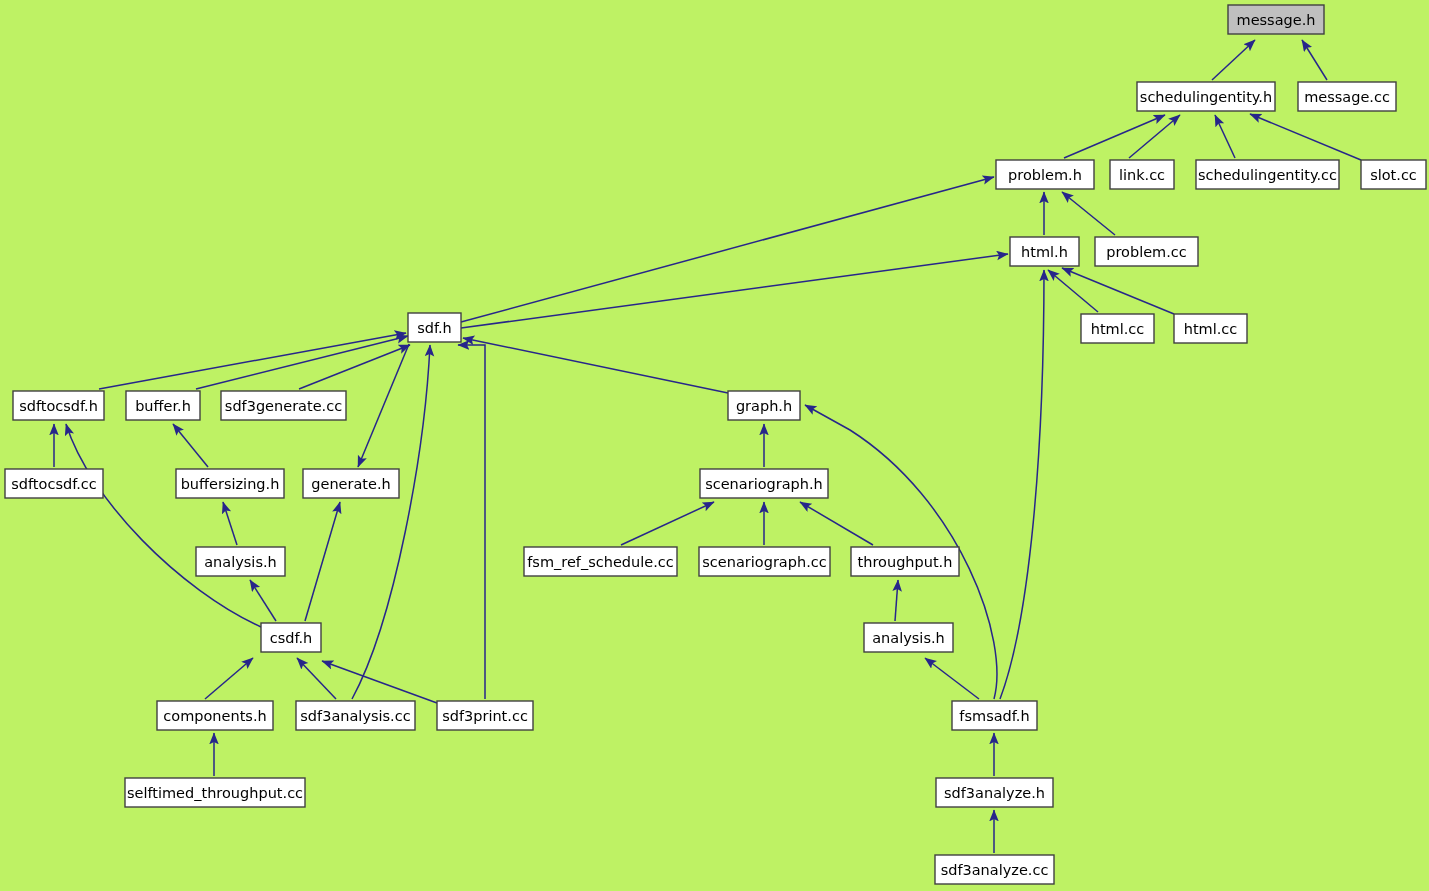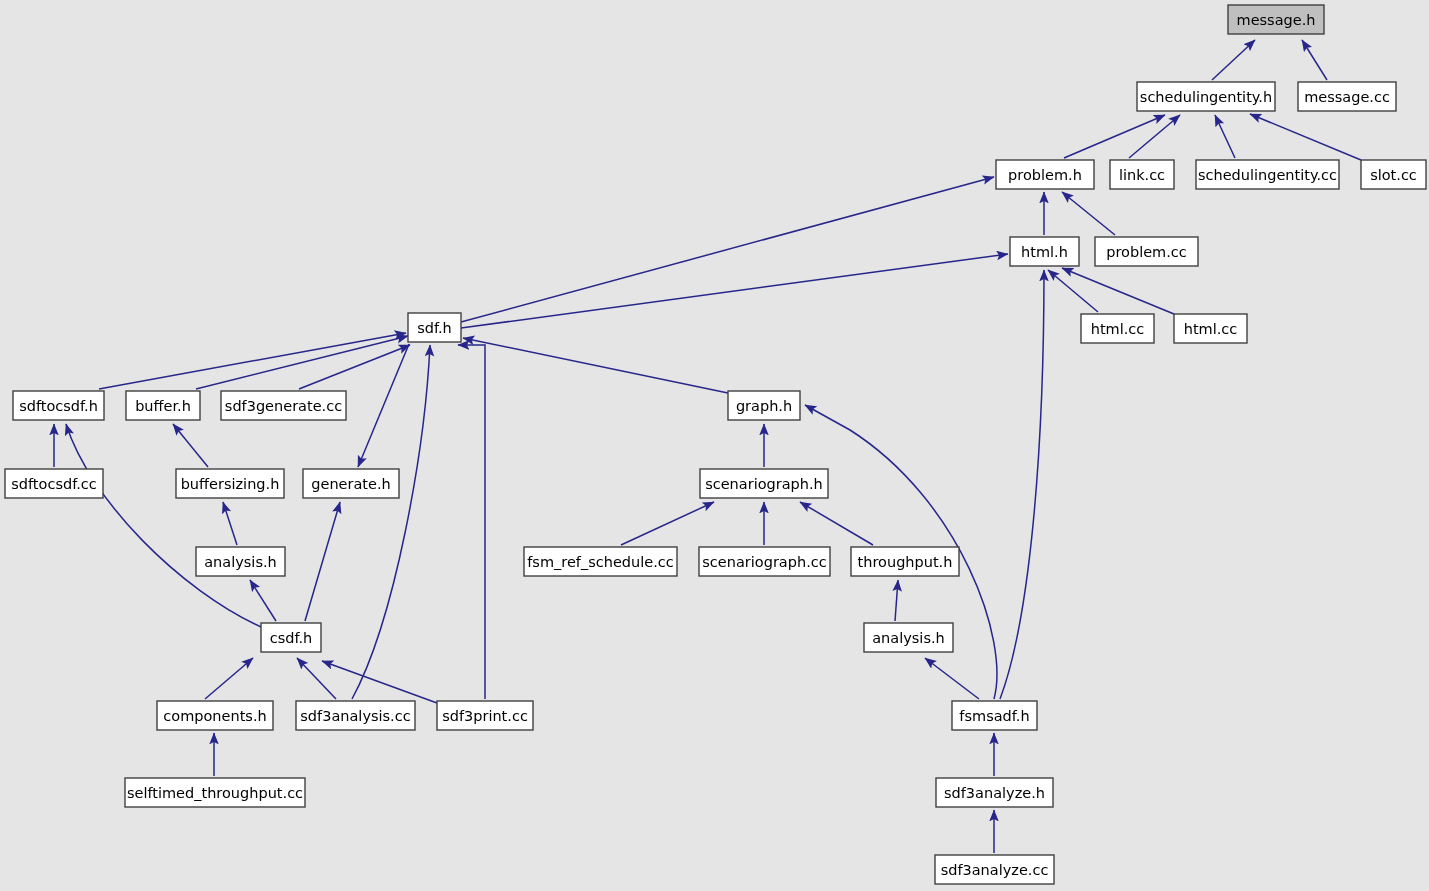--- a/index.html
+++ b/index.html
@@ -4,21 +4,21 @@
 <style>
   html, body {
     margin: 0;
     padding: 0;
     background: #ffffff;
   }
   #graph-root {
     position: relative;
     width: 1429px;
     height: 891px;
-    background: #e5e5e5;
+    background: #bef264;
     font-family: "DejaVu Sans", "Liberation Sans", sans-serif;
     overflow: hidden;
   }
   svg#graph-canvas {
     position: absolute;
     left: 0;
     top: 0;
     width: 1429px;
     height: 891px;
     display: block;

